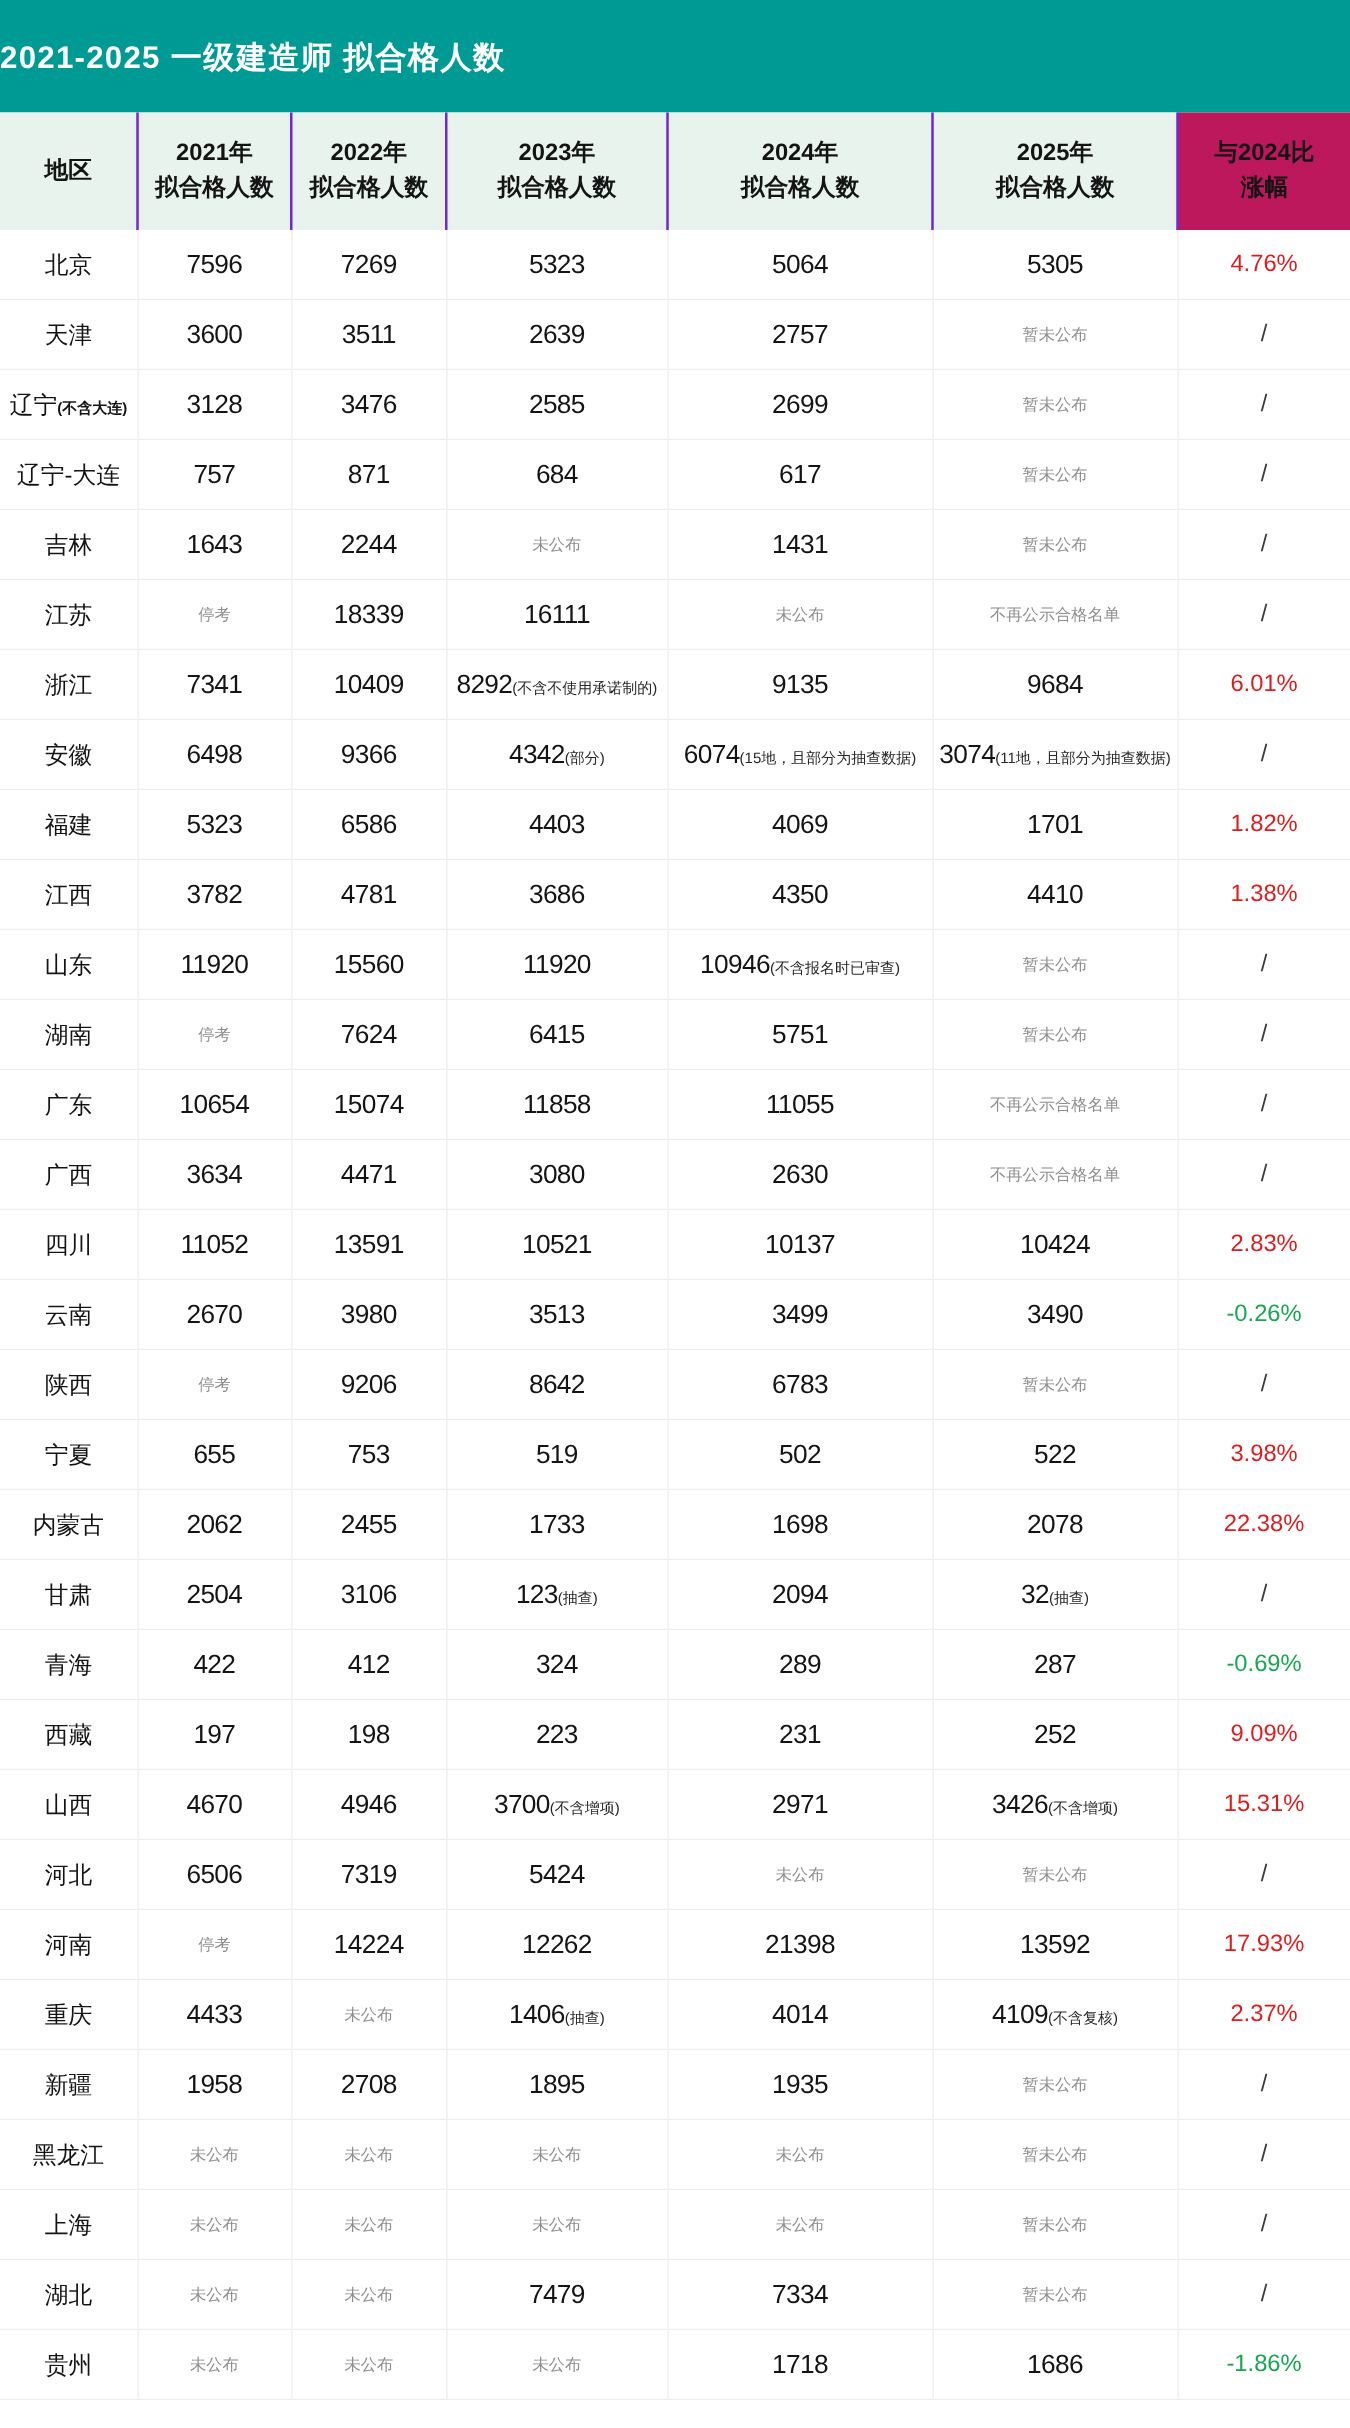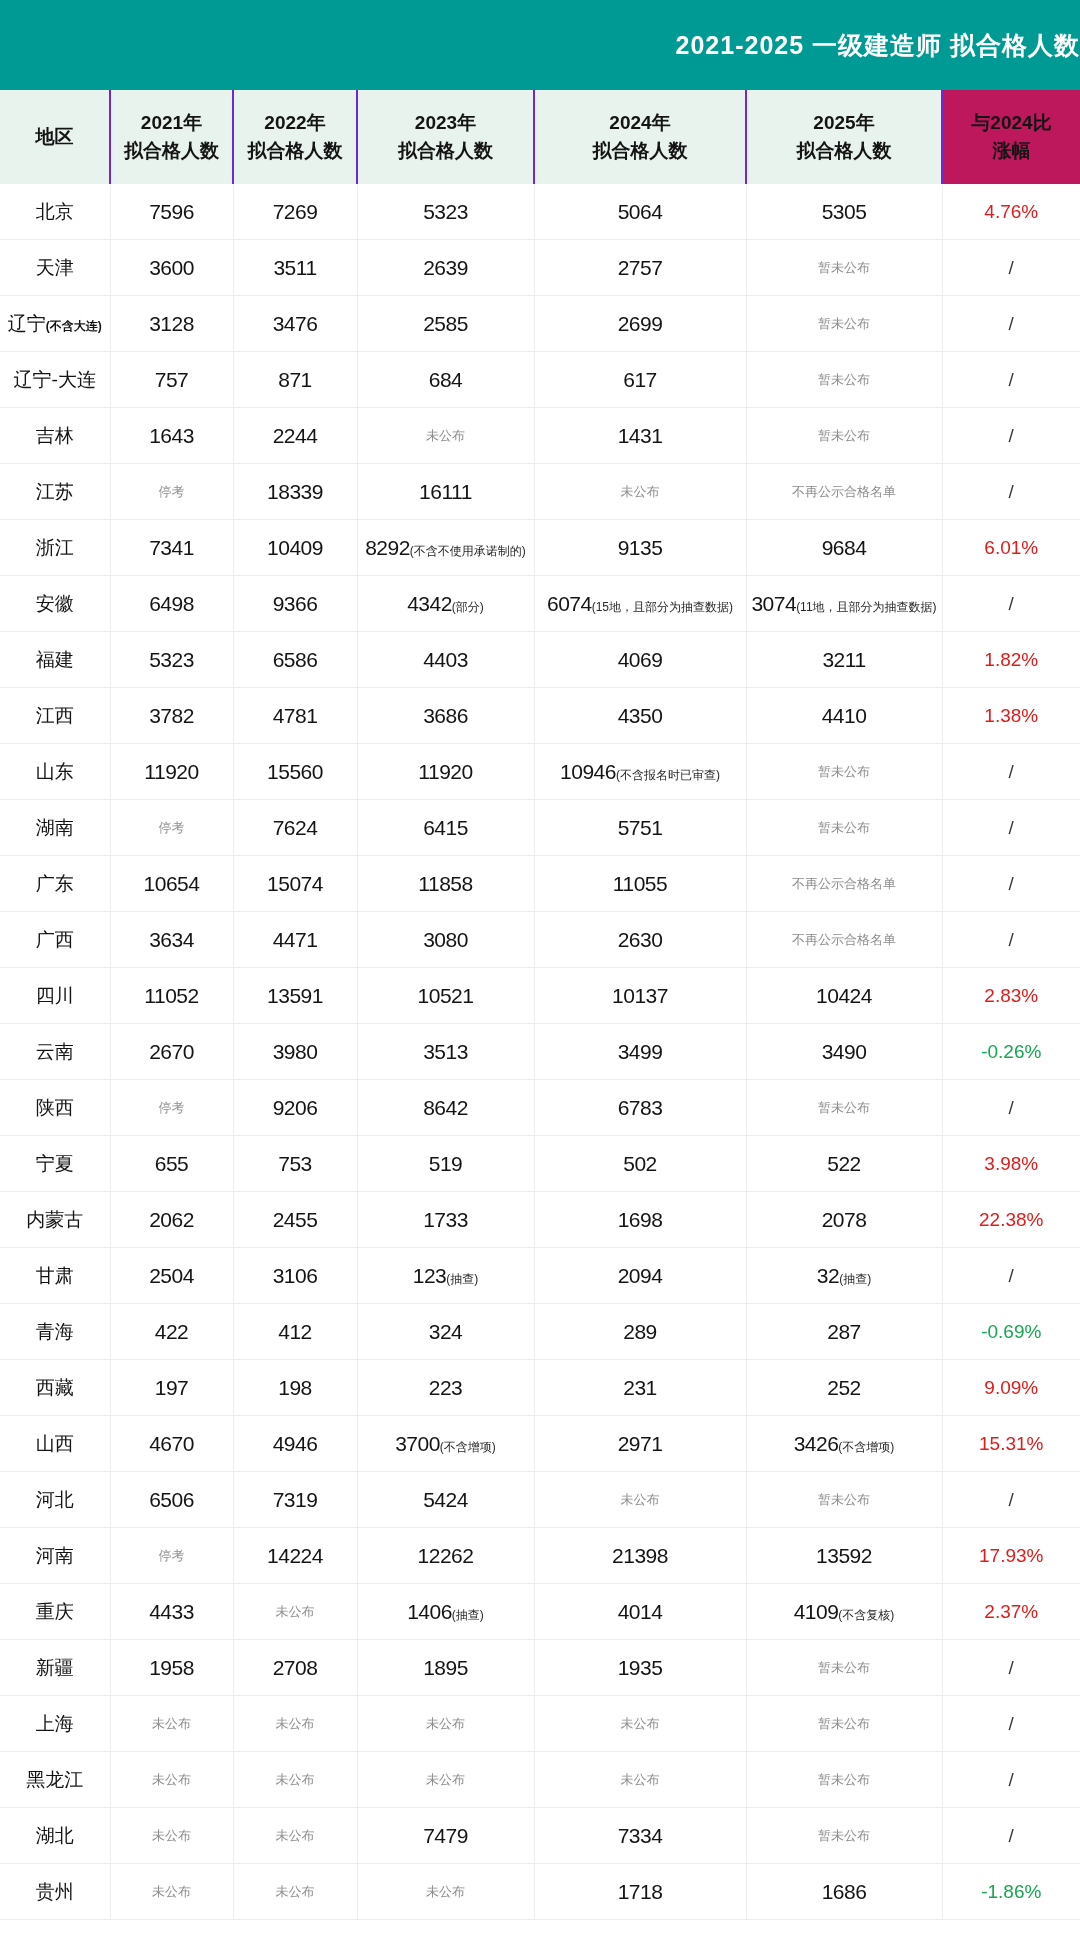--- a/index.html
+++ b/index.html
@@ -5,21 +5,21 @@
   html, body { margin: 0; padding: 0; }
   body {
     width: 1080px; height: 1942px; overflow: hidden;
     background: #ffffff;
     font-family: "Liberation Sans", "DejaVu Sans", sans-serif;
     color: #151515;
   }
   .title-bar {
     width: 1080px; height: 90px;
     background: #009a94;
-    display: flex; align-items: center; justify-content: flex-end;
+    display: flex; align-items: center; justify-content: flex-start;
   }
   .title-bar h1 {
     margin: 0; color: #ffffff; font-size: 25px; font-weight: 700;
     letter-spacing: 1px;
   }
   table.data-table {
     width: 1080px; border-collapse: collapse; table-layout: fixed;
   }
   thead th {
     background: #e7f3ec;
@@ -171,21 +171,21 @@
         <td><span class="num">6074</span><span class="note">(15地，且部分为抽查数据)</span></td>
         <td><span class="num">3074</span><span class="note">(11地，且部分为抽查数据)</span></td>
         <td><span class="change change-none">/</span></td>
       </tr>
       <tr>
         <td><span class="region">福建</span></td>
         <td><span class="num">5323</span></td>
         <td><span class="num">6586</span></td>
         <td><span class="num">4403</span></td>
         <td><span class="num">4069</span></td>
-        <td><span class="num">3211</span></td>
+        <td><span class="num">1701</span></td>
         <td><span class="change change-up">1.82%</span></td>
       </tr>
       <tr>
         <td><span class="region">江西</span></td>
         <td><span class="num">3782</span></td>
         <td><span class="num">4781</span></td>
         <td><span class="num">3686</span></td>
         <td><span class="num">4350</span></td>
         <td><span class="num">4410</span></td>
         <td><span class="change change-up">1.38%</span></td>
@@ -337,30 +337,30 @@
       <tr>
         <td><span class="region">新疆</span></td>
         <td><span class="num">1958</span></td>
         <td><span class="num">2708</span></td>
         <td><span class="num">1895</span></td>
         <td><span class="num">1935</span></td>
         <td><span class="status">暂未公布</span></td>
         <td><span class="change change-none">/</span></td>
       </tr>
       <tr>
+        <td><span class="region">黑龙江</span></td>
+        <td><span class="status">未公布</span></td>
+        <td><span class="status">未公布</span></td>
+        <td><span class="status">未公布</span></td>
+        <td><span class="status">未公布</span></td>
+        <td><span class="status">暂未公布</span></td>
+        <td><span class="change change-none">/</span></td>
+      </tr>
+      <tr>
         <td><span class="region">上海</span></td>
-        <td><span class="status">未公布</span></td>
-        <td><span class="status">未公布</span></td>
-        <td><span class="status">未公布</span></td>
-        <td><span class="status">未公布</span></td>
-        <td><span class="status">暂未公布</span></td>
-        <td><span class="change change-none">/</span></td>
-      </tr>
-      <tr>
-        <td><span class="region">黑龙江</span></td>
         <td><span class="status">未公布</span></td>
         <td><span class="status">未公布</span></td>
         <td><span class="status">未公布</span></td>
         <td><span class="status">未公布</span></td>
         <td><span class="status">暂未公布</span></td>
         <td><span class="change change-none">/</span></td>
       </tr>
       <tr>
         <td><span class="region">湖北</span></td>
         <td><span class="status">未公布</span></td>

